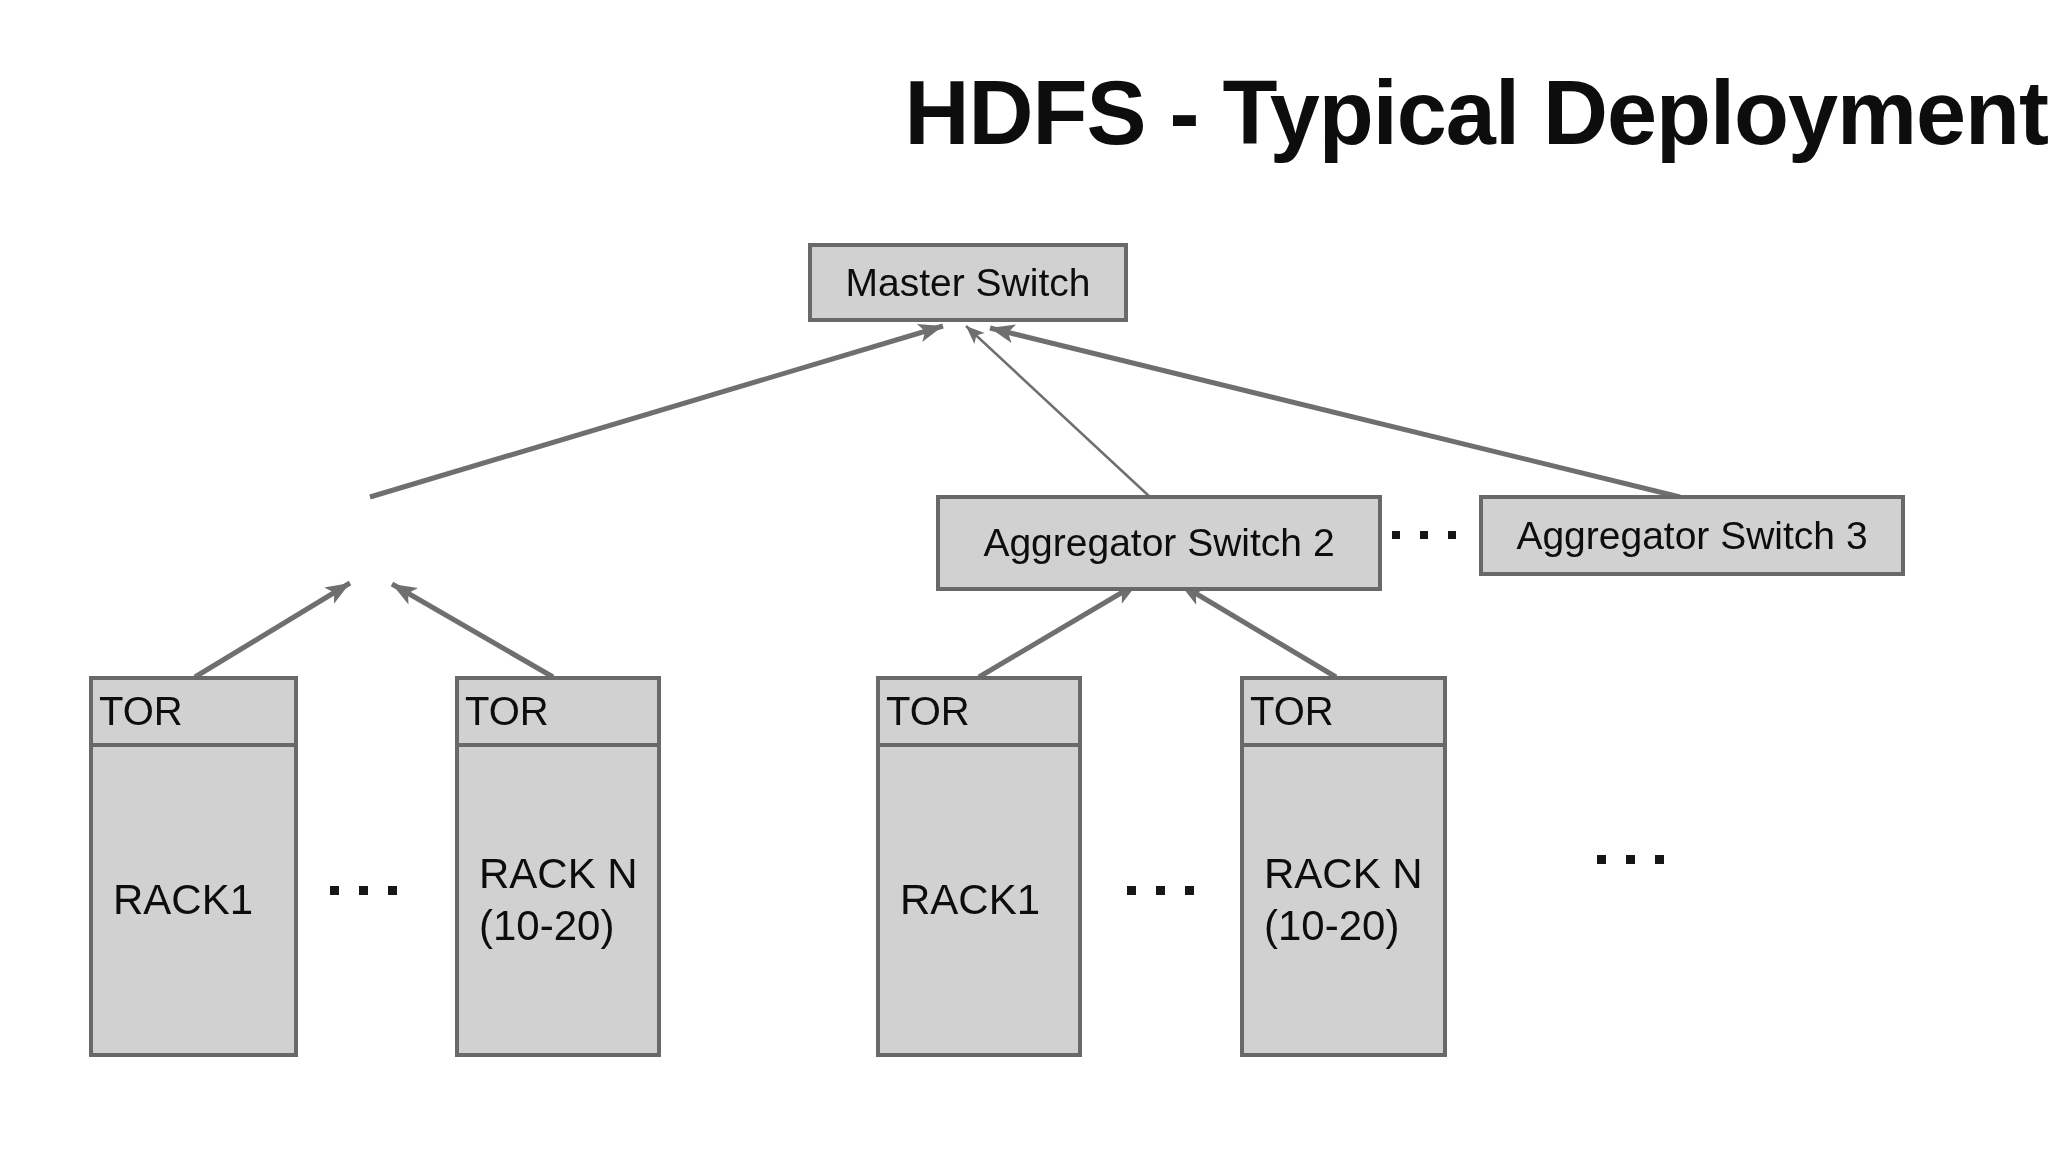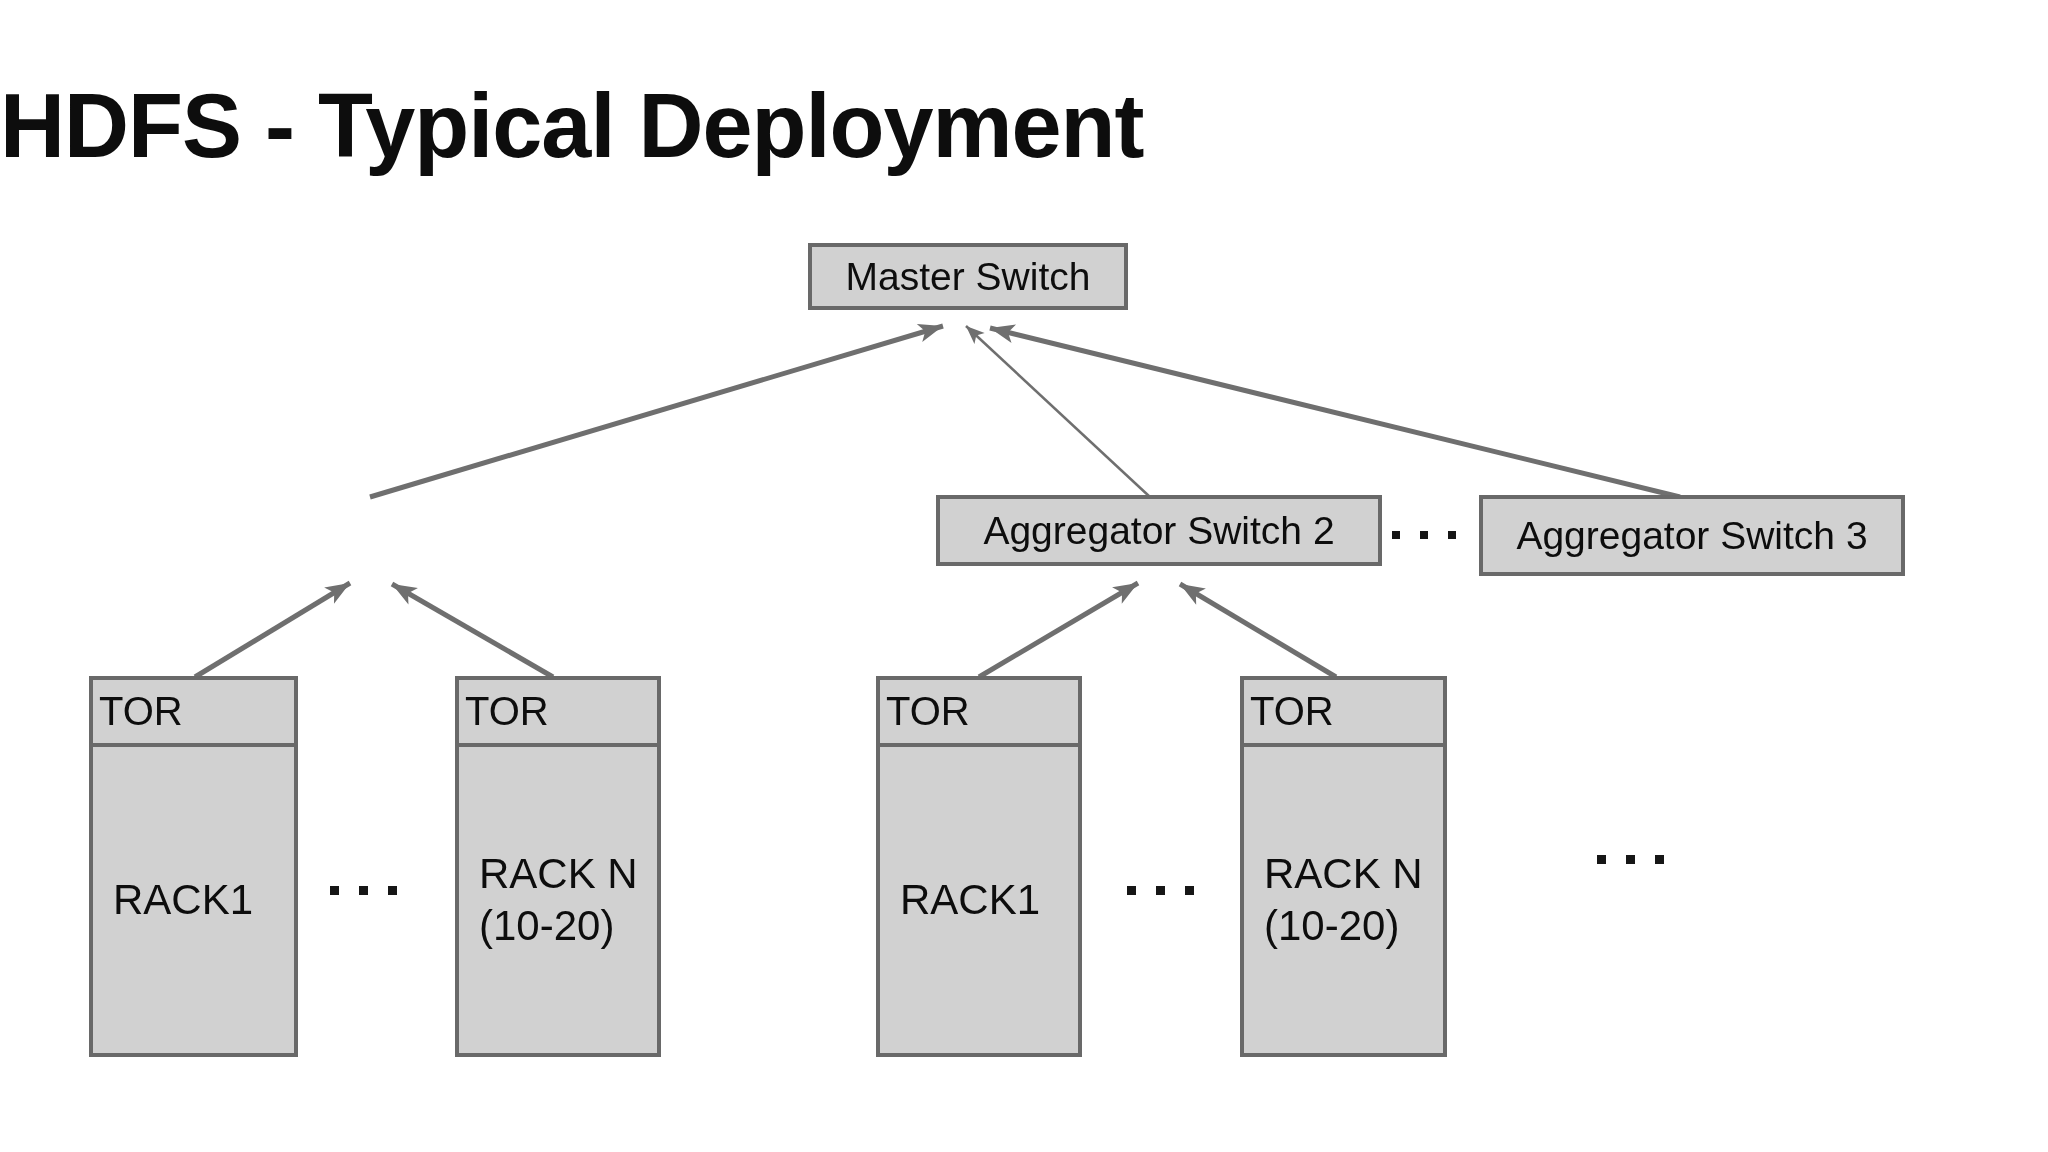--- a/index.html
+++ b/index.html
@@ -14,27 +14,26 @@
     position:relative;
     width:2048px;height:1152px;
     background:var(--background);
     font-family:"Liberation Sans","DejaVu Sans",sans-serif;
     color:var(--text);
     overflow:hidden;
   }
   .title{
     position:absolute;
     left:0;right:0;top:58px;
-    text-align:left;
+    text-align:right;
     font-size:90px;
     font-weight:bold;
     line-height:110px;
     letter-spacing:-1px;
     color:var(--text);
-    margin-top:13px;
   }
   svg.edges{position:absolute;left:0;top:0;z-index:1;}
   .edge{stroke:var(--connector);}
   .edge.thick{stroke-width:5px;}
   .edge.thin{stroke-width:2.5px;}
   .ah{fill:var(--connector);}
   .node{
     position:absolute;
     box-sizing:border-box;
     background:var(--box-fill);
@@ -94,26 +93,26 @@
     </defs>
     <line class="edge thick" x1="370" y1="497" x2="943" y2="326" marker-end="url(#ah)"></line>
     <line class="edge thin" x1="1150" y1="497" x2="966" y2="326" marker-end="url(#ah-s)"></line>
     <line class="edge thick" x1="1680" y1="497" x2="990" y2="328" marker-end="url(#ah)"></line>
     <line class="edge thick" x1="195" y1="677" x2="350" y2="583" marker-end="url(#ah)"></line>
     <line class="edge thick" x1="553" y1="677" x2="392" y2="584" marker-end="url(#ah)"></line>
     <line class="edge thick" x1="979" y1="677" x2="1138" y2="583" marker-end="url(#ah)"></line>
     <line class="edge thick" x1="1336" y1="677" x2="1180" y2="584" marker-end="url(#ah)"></line>
   </svg>
 
-  <div class="node" style="left:808px;top:243px;width:320px;height:67px;">
+  <div class="node" style="left:808px;top:243px;width:320px;height:79px;">
     <span>Master Switch</span>
   </div>
 
 
-  <div class="node" style="left:936px;top:495px;width:446px;height:71px;">
+  <div class="node" style="left:936px;top:495px;width:446px;height:96px;">
     <span>Aggregator Switch 2</span>
   </div>
 
   <div class="node" style="left:1479px;top:495px;width:426px;height:81px;align-items:center;">
     <span>Aggregator Switch 3</span>
   </div>
 
   <div class="rack" style="left:89px;top:676px;width:209px;height:381px;">
     <div class="rack-tor">
       <span>TOR</span>

